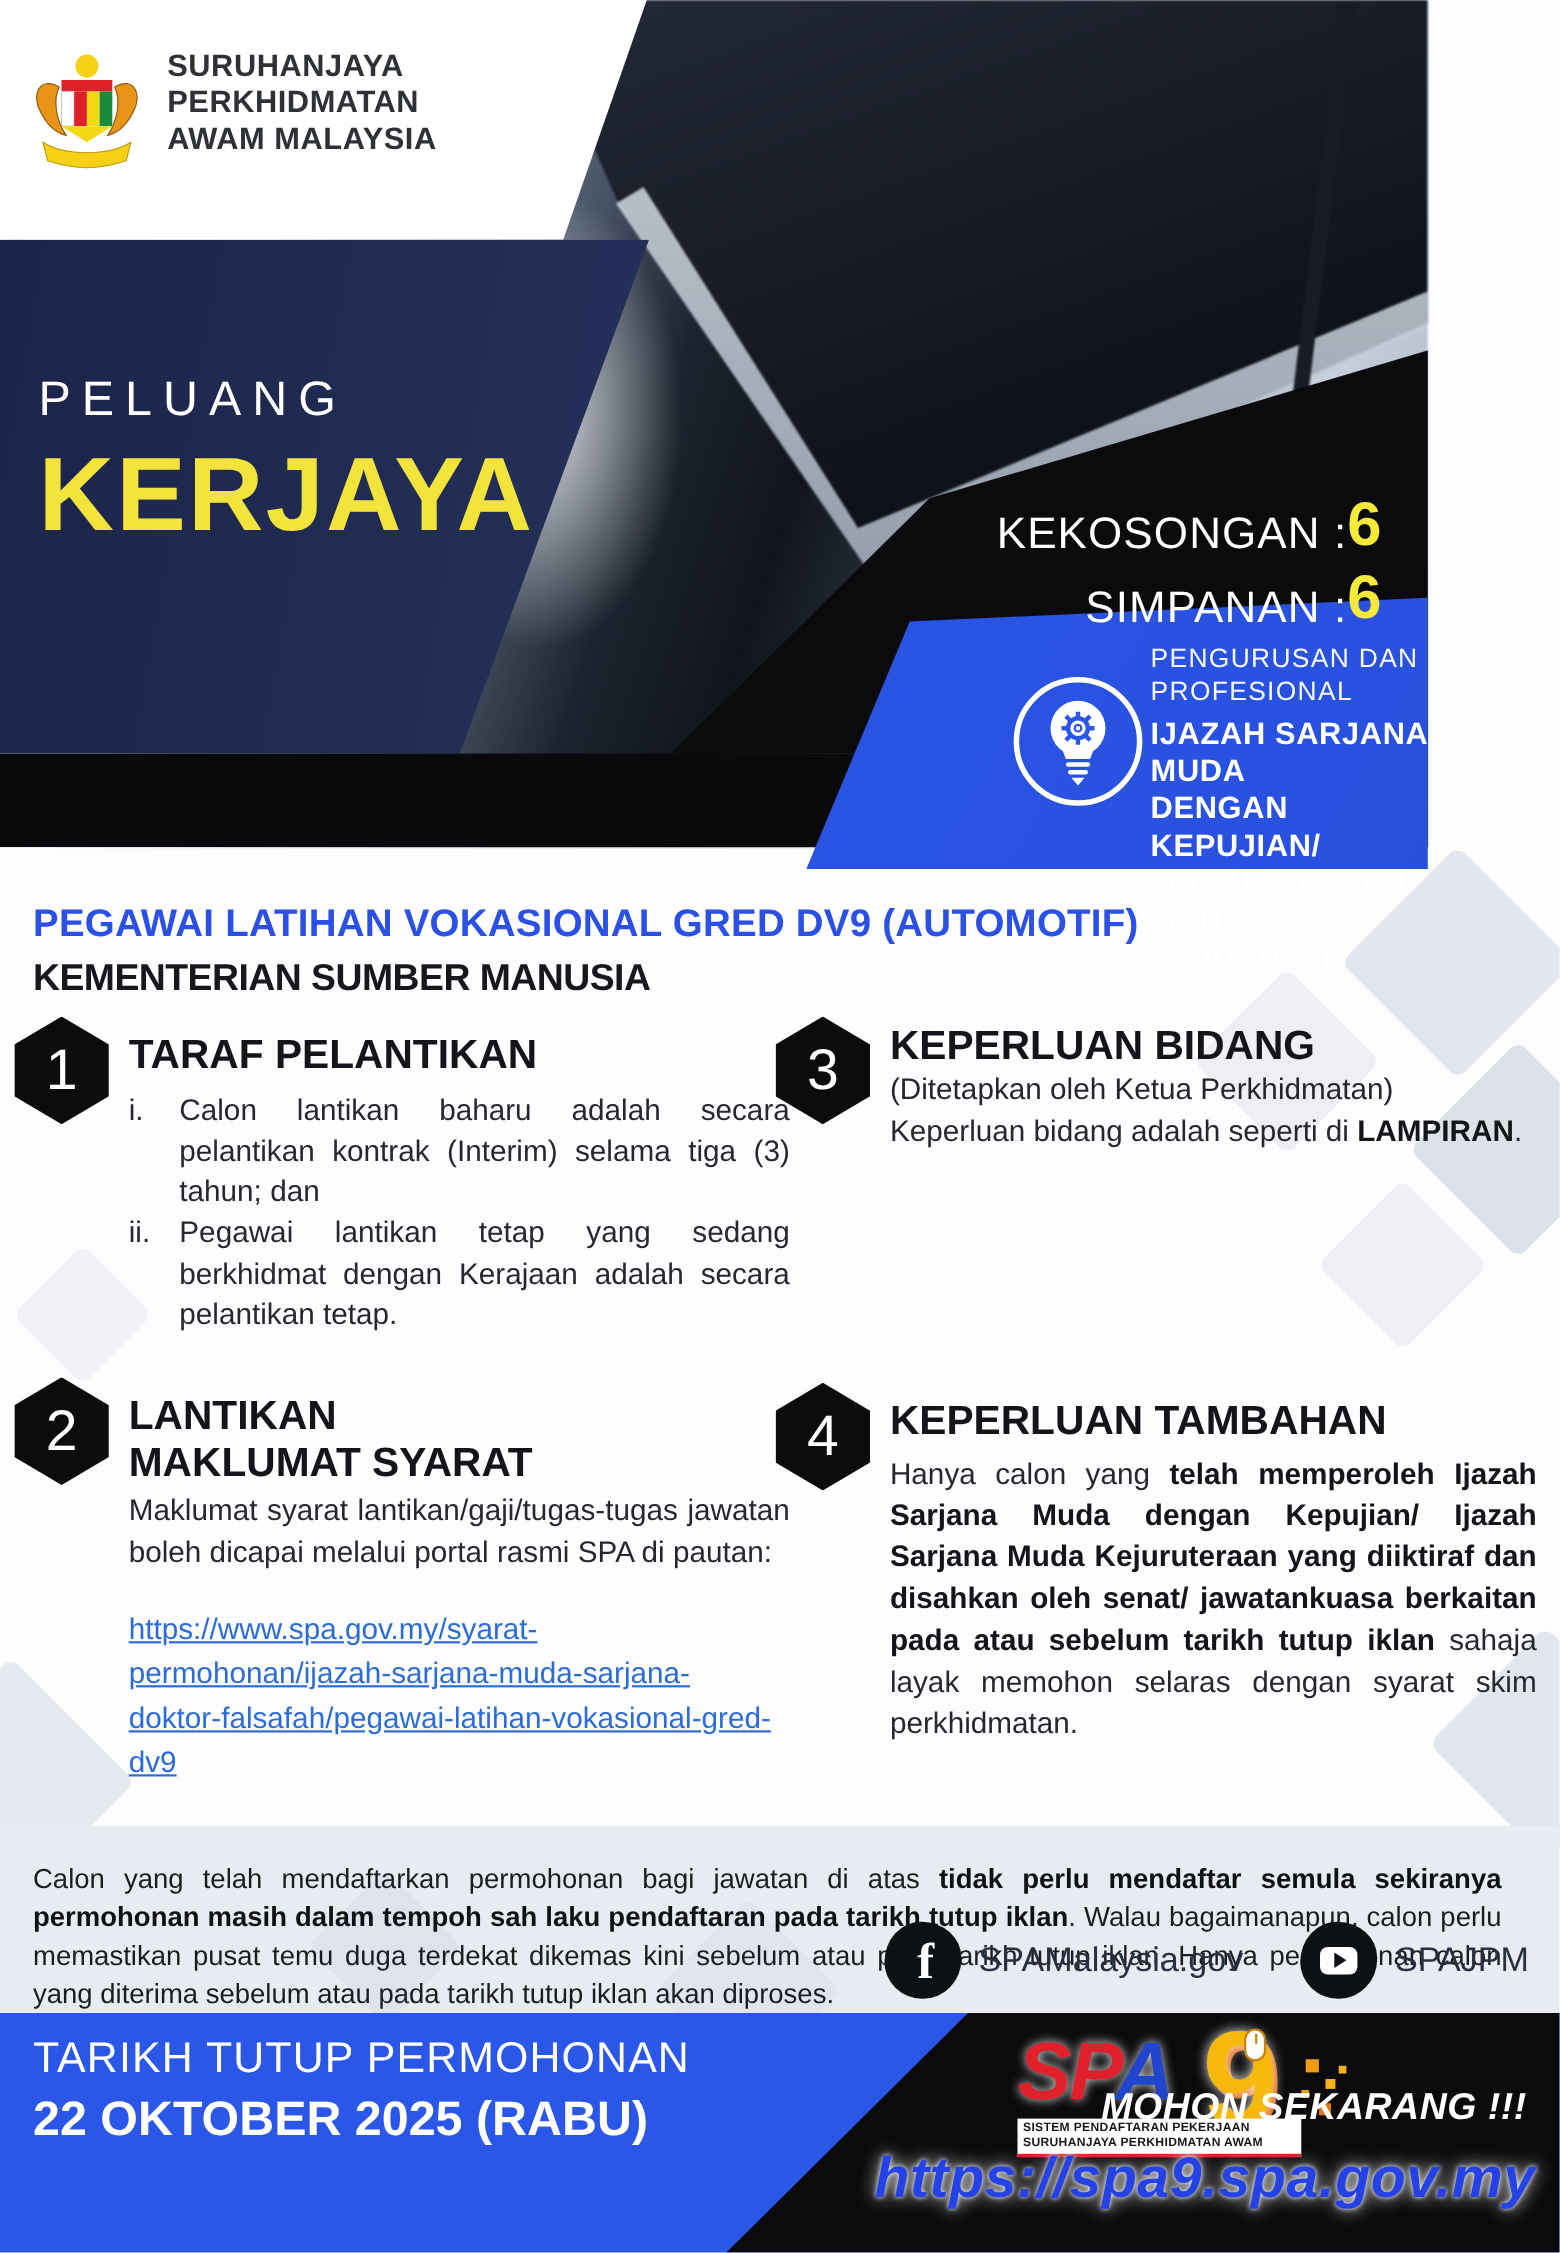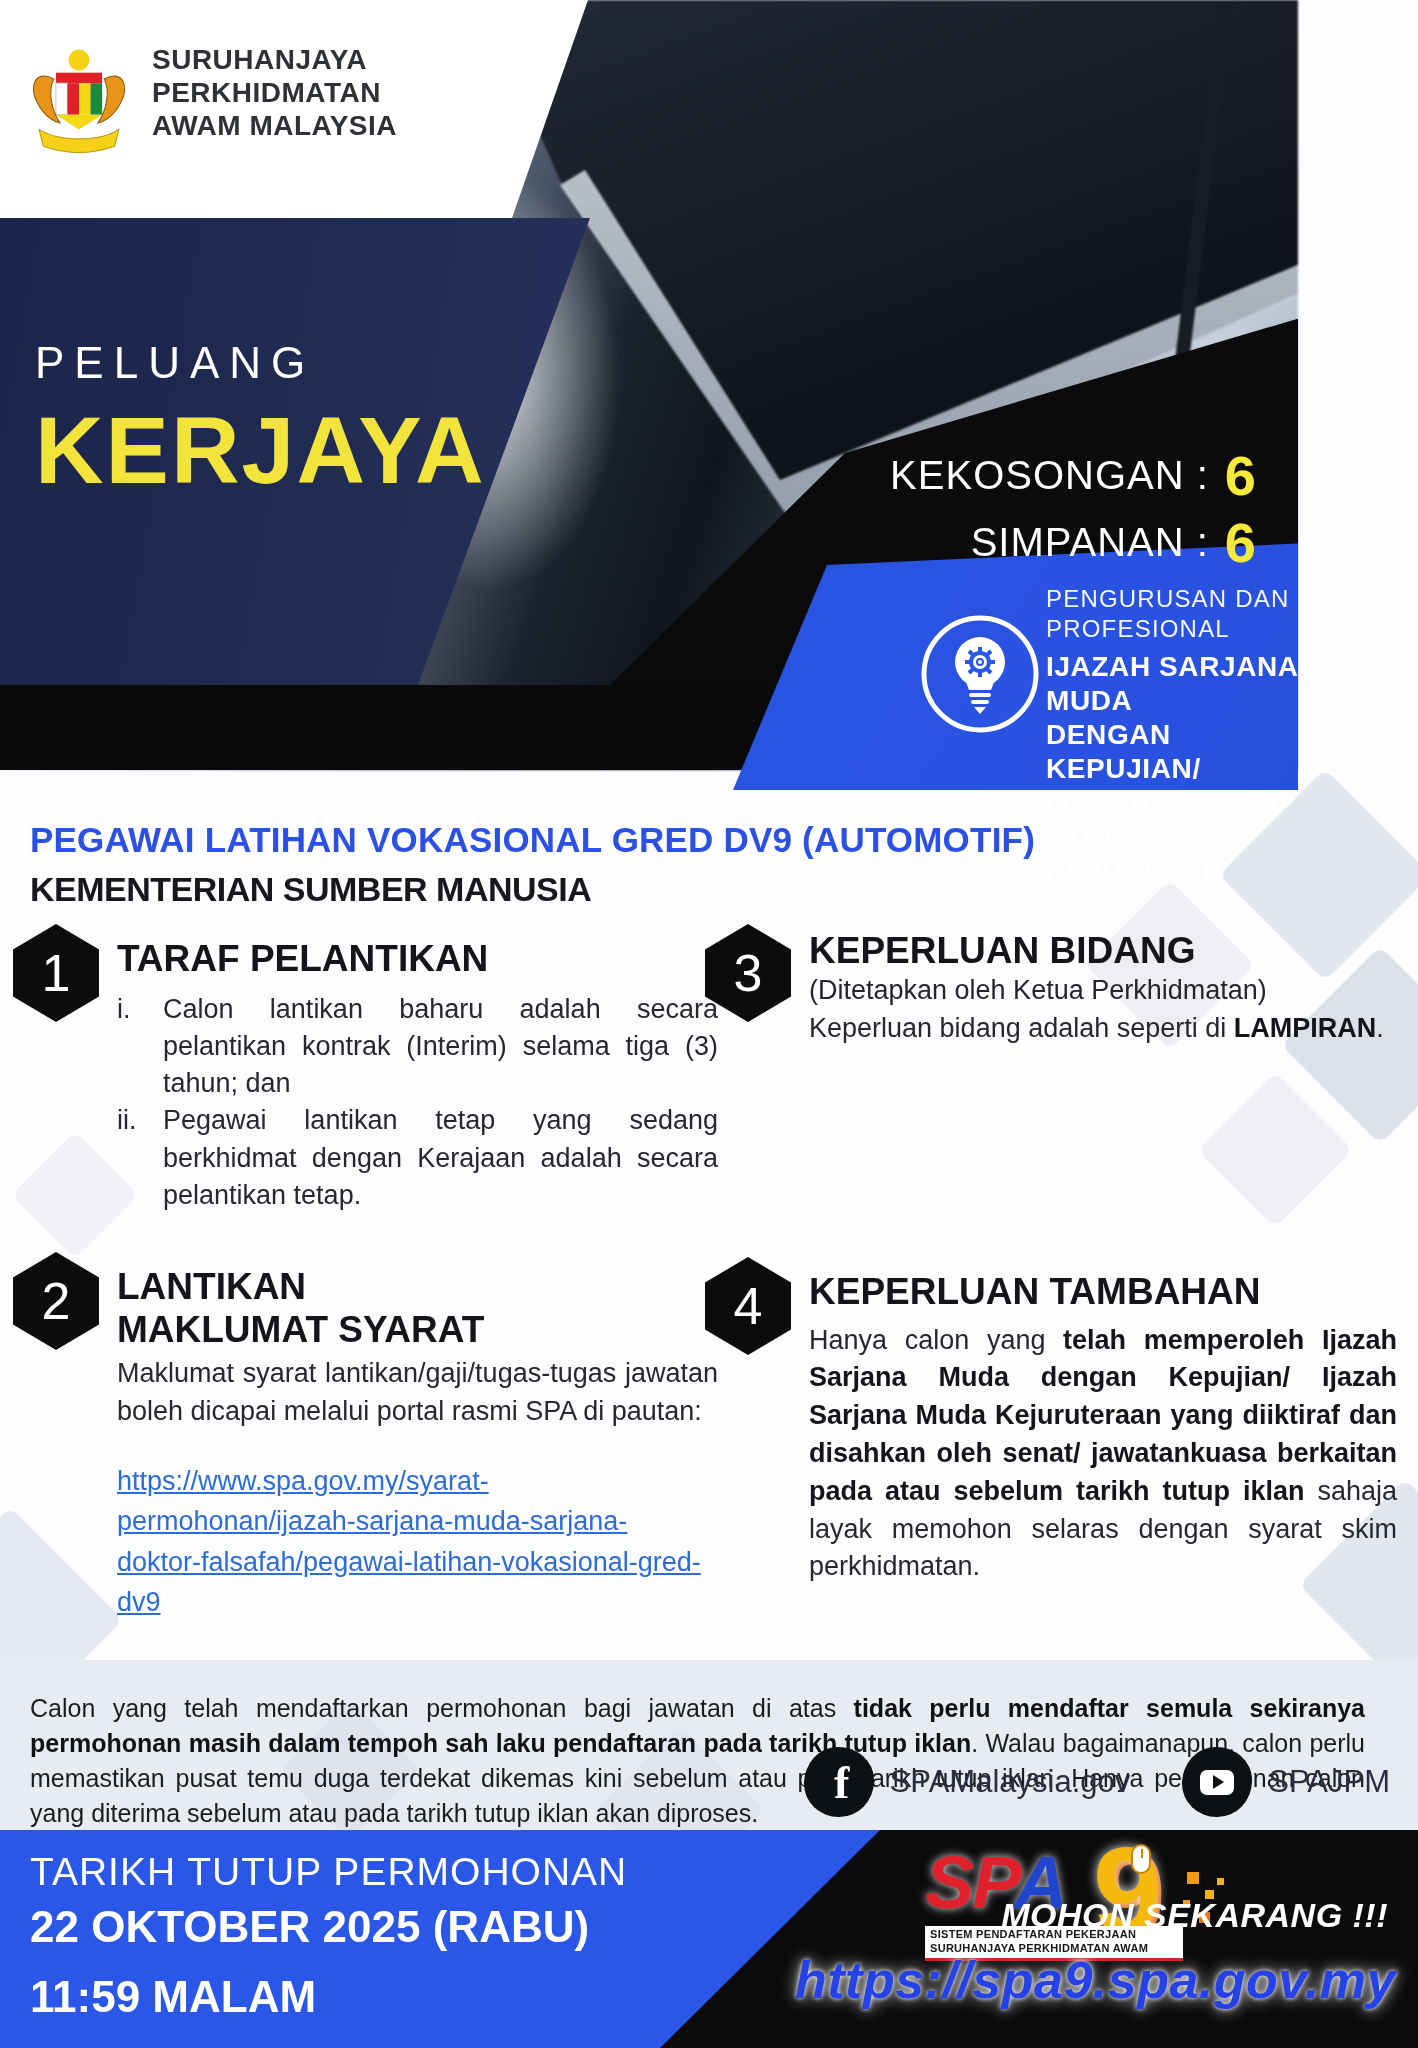--- a/index.html
+++ b/index.html
@@ -26,21 +26,21 @@
   .ph-vac{background:#0b0b0d;clip-path:polygon(1418px 283px,845px 453px,610px 685px,1418px 685px);}
   .ph-strip{background:#0a0a0c;clip-path:polygon(0 685px,1418px 685px,1418px 770px,0 770px);}
   .ph-blue{background:linear-gradient(120deg,#2e5ceb,#2750dd);clip-path:polygon(827px 565px,1418px 538px,1418px 790px,733px 790px);}
   .ph-white{background:#fff;clip-path:polygon(0 0,588px 0,512px 218px,0 218px);}
   .org-block{position:absolute;left:152px;top:44px;line-height:1.17;font-weight:800;font-size:28px;letter-spacing:.5px;color:#2e3136;}
   .crest{position:absolute;left:16px;top:34px;width:126px;height:132px;}
   .hero-words{position:absolute;left:35px;top:338px;color:#fff;}
   .word-thin{font-size:44px;font-weight:200;letter-spacing:10px;}
   .word-bold{font-size:95px;font-weight:800;letter-spacing:2px;color:#f2e43c;margin-top:8px;}
   .vac-rows{position:absolute;right:42px;top:443px;text-align:right;color:#fff;}
-  .vac-row{display:flex;justify-content:flex-end;align-items:center;gap:16px;margin-bottom:2px;}
+  .vac-row{display:flex;justify-content:flex-end;align-items:flex-end;margin-bottom:2px;}
   .vac-label{font-size:40px;font-weight:400;letter-spacing:1px;}
   .vac-count{font-size:56px;font-weight:800;color:#f5e93a;}
   .cat-icon{position:absolute;left:918px;top:612px;width:124px;height:124px;}
   .cat-text{position:absolute;left:1046px;top:584px;color:#fff;}
   .cat-group{font-size:24px;font-weight:500;letter-spacing:1.2px;line-height:30px;opacity:.96;}
   .cat-qual{font-size:28px;font-weight:800;letter-spacing:.6px;line-height:34px;margin-top:6px;}
   
   .deco{position:absolute;transform:rotate(45deg);border-radius:10px;z-index:0;}
   .job-title{position:absolute;left:30px;top:797px;font-size:35px;font-weight:800;color:#2b50e6;letter-spacing:.2px;z-index:2;}
   .ministry{position:absolute;left:30px;top:842px;font-size:34px;font-weight:800;color:#17181c;letter-spacing:-.5px;z-index:2;}
@@ -259,21 +259,20 @@
       <span class="social-label">SPAJPM</span>
     </div>
   </div>
 
   <footer class="closing">
     <div class="bar-blue"></div>
     <div class="bar-black"></div>
 
     <div class="close-label">TARIKH TUTUP PERMOHONAN</div>
     <div class="close-date">22 OKTOBER 2025 (RABU)</div>
-    <div class="close-time">11:59 MALAM</div>
 
     <div class="spa9">
       <div class="nine">9</div>
       <div class="mouse"></div>
       <span class="pix" style="left:262px;top:34px;width:12px;height:12px;"></span>
       <span class="pix" style="left:280px;top:52px;width:9px;height:9px;background:#f4b31a;"></span>
       <span class="pix" style="left:258px;top:62px;width:7px;height:7px;"></span>
       <span class="pix" style="left:274px;top:74px;width:11px;height:11px;background:#e07a10;"></span>
       <span class="pix" style="left:292px;top:40px;width:7px;height:7px;background:#f4b31a;"></span>
       <div class="spa-word"><span class="spa-red">S</span><span class="spa-red">P</span><span class="spa-blue">A</span></div>

